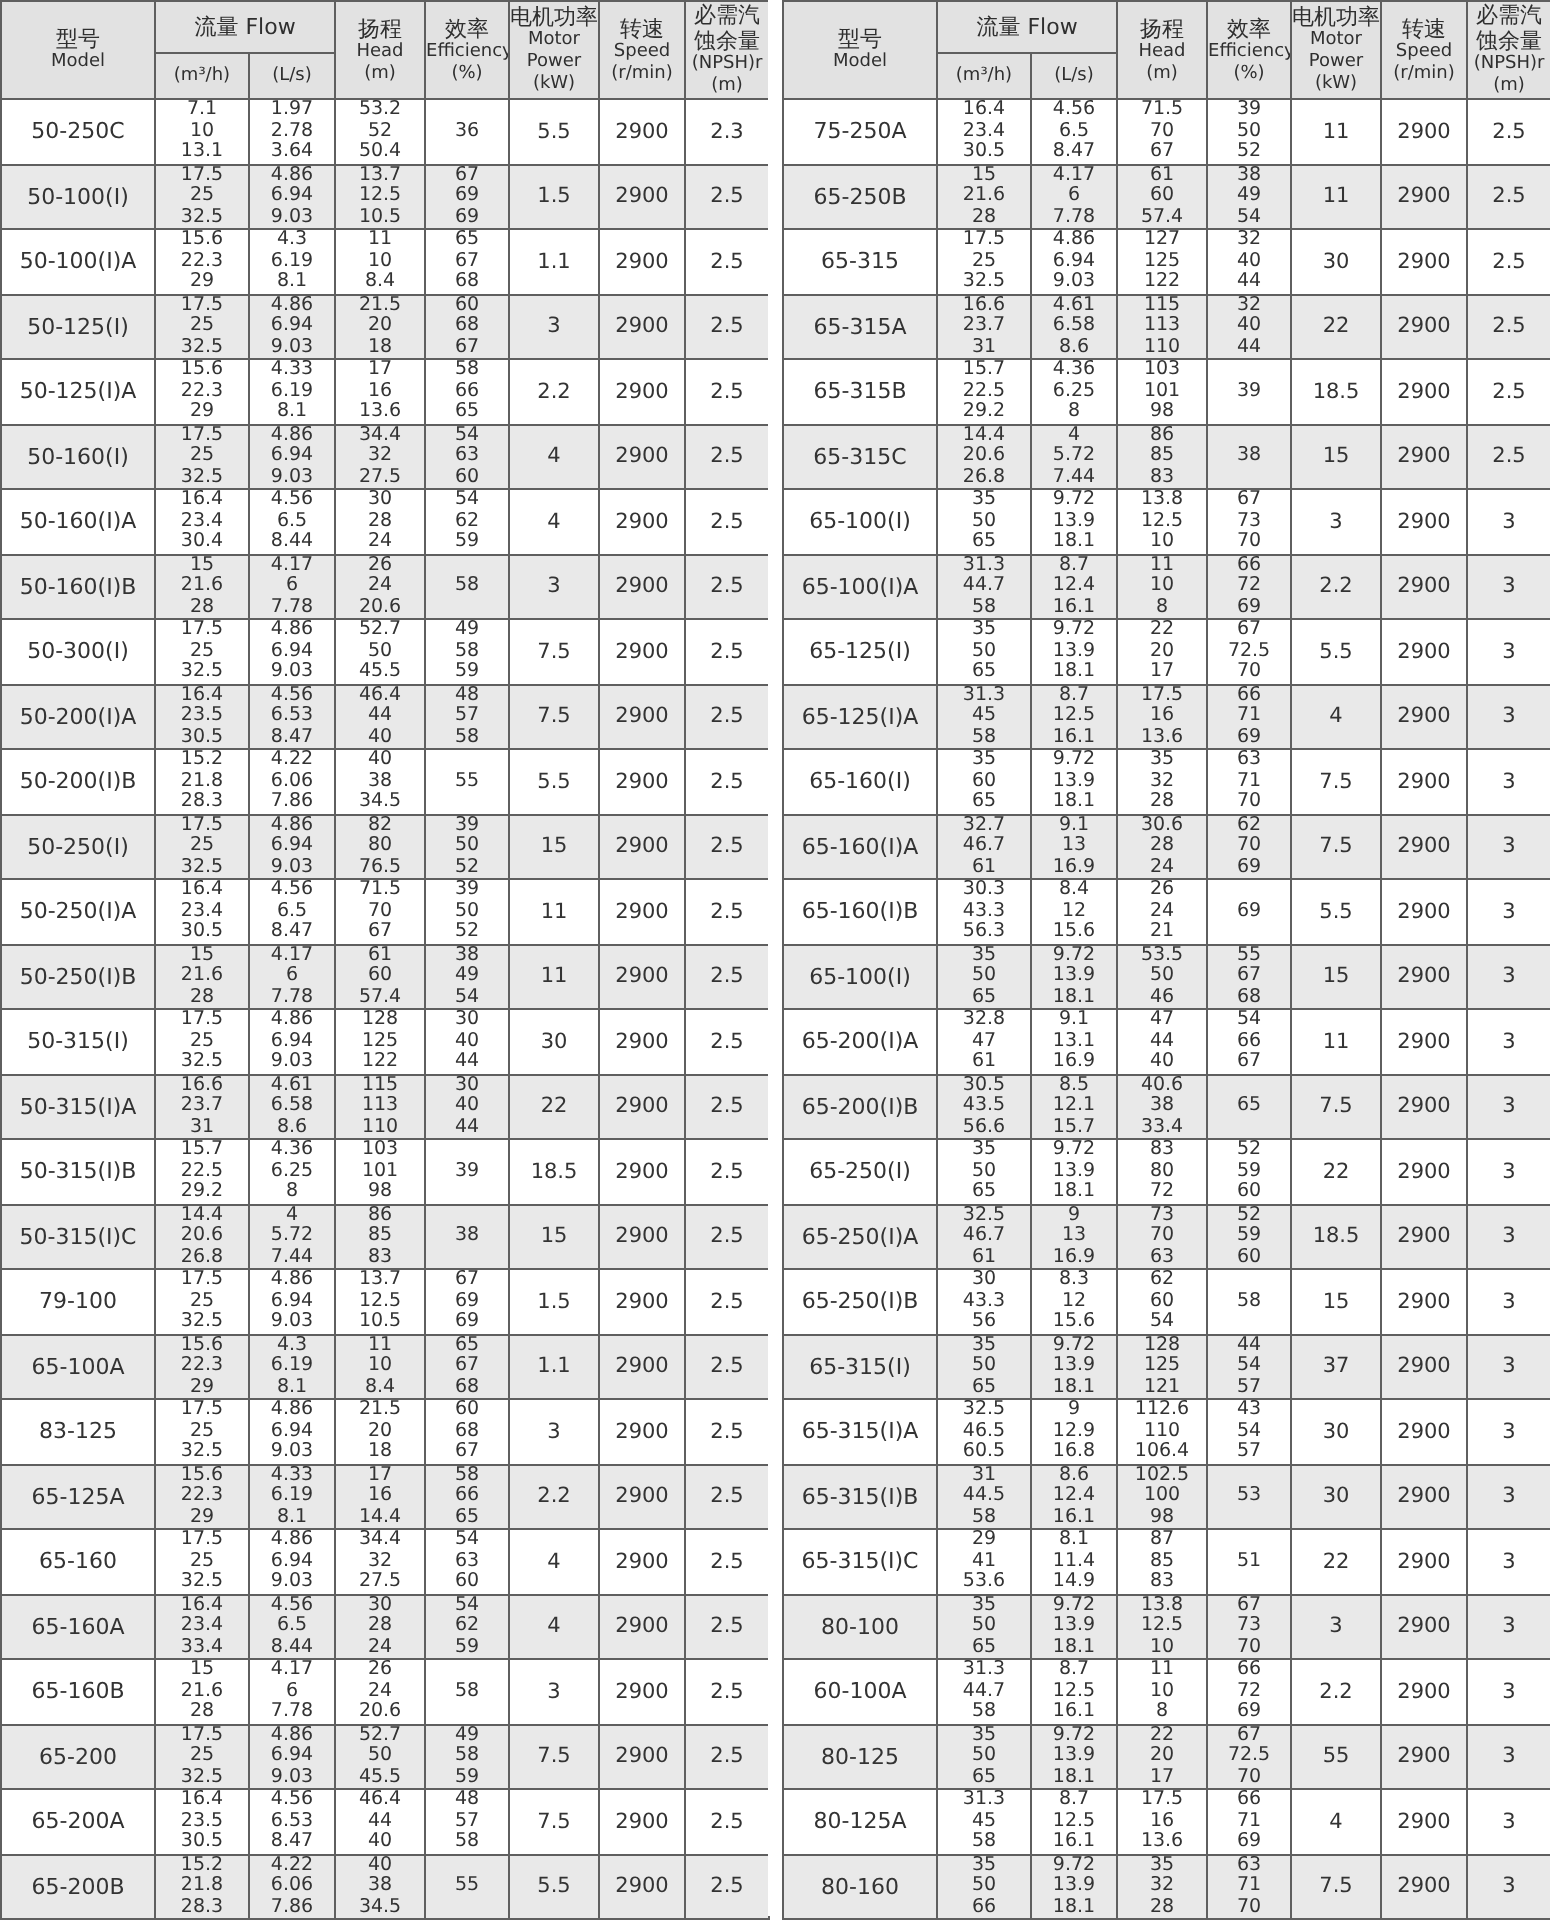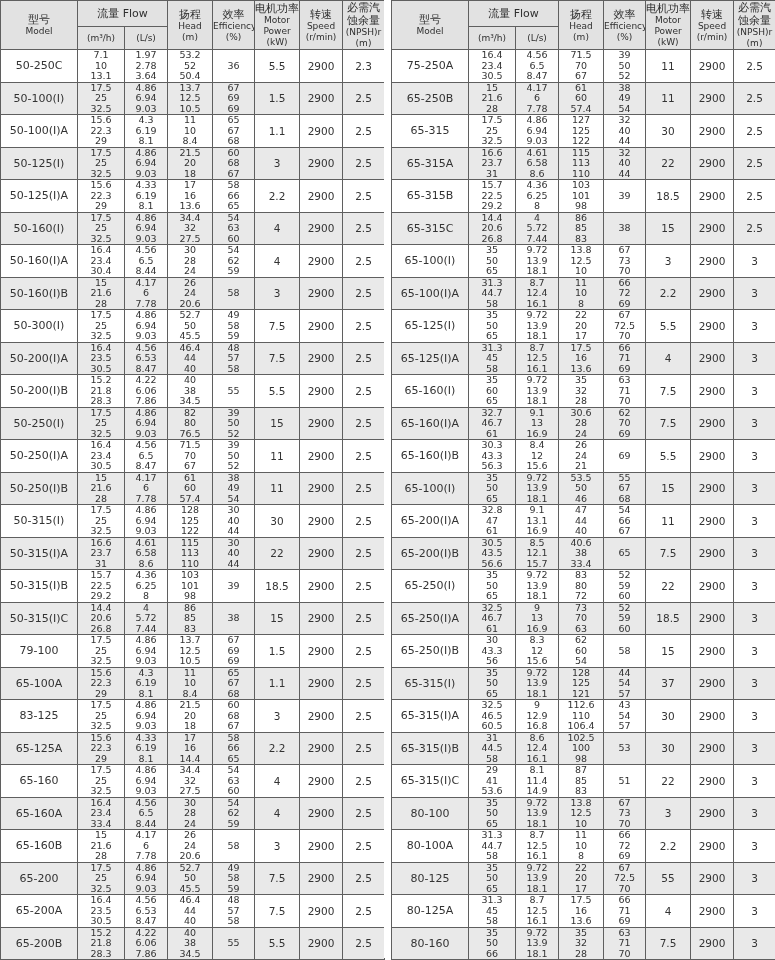--- a/index.html
+++ b/index.html
@@ -1073,21 +1073,21 @@
 12.5
 10</td>
             <td class="num-cell">67
 73
 70</td>
             <td class="single-cell">3</td>
             <td class="single-cell">2900</td>
             <td class="single-cell">3</td>
           </tr>
           <tr>
-            <td class="model-cell">80-100A</td>
+            <td class="model-cell">60-100A</td>
             <td class="num-cell">31.3
 44.7
 58</td>
             <td class="num-cell">8.7
 12.5
 16.1</td>
             <td class="num-cell">11
 10
 8</td>
             <td class="num-cell">66

